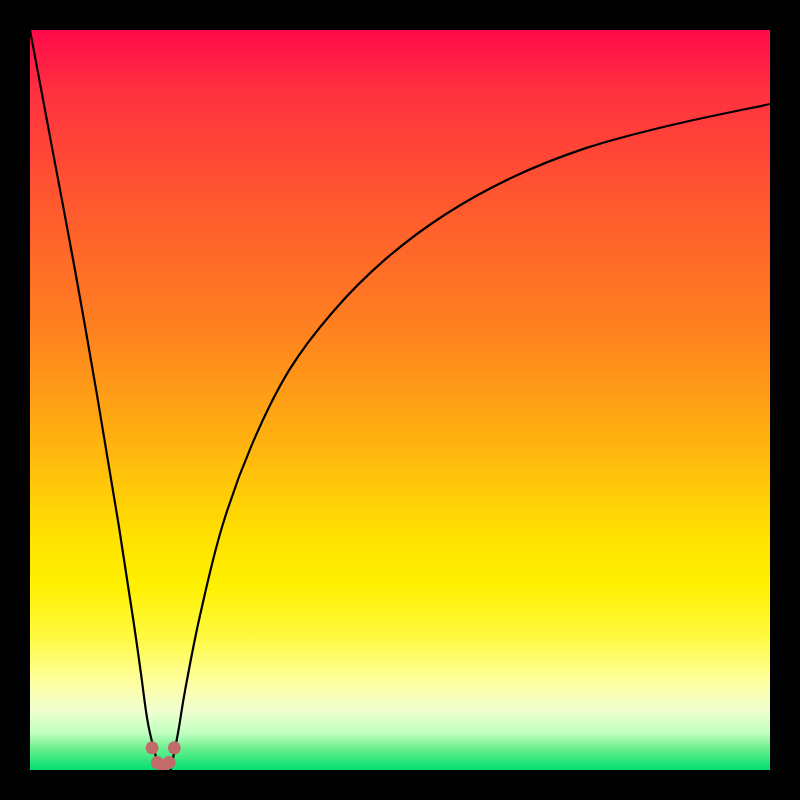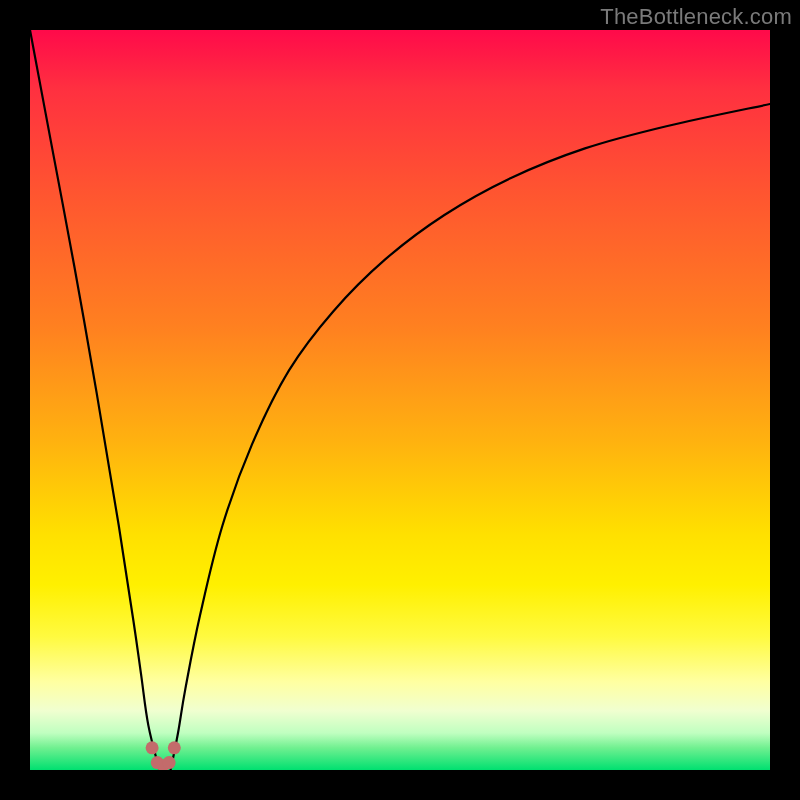--- a/index.html
+++ b/index.html
@@ -73,14 +73,13 @@
       <path fill="none" stroke="#000" stroke-width="2.2" stroke-linecap="round" d="M 140.60 740.00 C 141.93 733.34, 145.34 717.65, 148.00 703.00 C 150.66 688.35, 151.40 679.91, 155.40 658.60 C 159.40 637.29, 163.54 613.90, 170.20 584.60 C 176.86 555.30, 183.08 526.44, 192.40 495.80 C 201.72 465.16, 210.01 442.37, 222.00 414.40 C 233.99 386.43, 244.35 364.38, 259.00 340.40 C 273.65 316.42, 286.08 301.18, 303.40 281.20 C 320.72 261.22, 335.22 246.72, 355.20 229.40 C 375.18 212.08, 391.76 199.65, 414.40 185.00 C 437.04 170.35, 455.69 159.99, 481.00 148.00 C 506.31 136.01, 527.03 127.72, 555.00 118.40 C 582.97 109.08, 603.10 104.19, 636.40 96.20 C 669.70 88.21, 721.35 78.00, 740.00 74.00" id="path-right"></path>
       <g id="markers">
           <circle cx="122.10" cy="717.80" r="6.5" fill="#c36b6b"></circle>
           <circle cx="127.28" cy="732.60" r="6.5" fill="#c36b6b"></circle>
           <circle cx="133.20" cy="735.56" r="6.5" fill="#c36b6b"></circle>
           <circle cx="139.12" cy="732.60" r="6.5" fill="#c36b6b"></circle>
           <circle cx="144.30" cy="717.80" r="6.5" fill="#c36b6b"></circle>
         </g>
     </svg>
   </div>
-  <div class="watermark">TheBottleneck.com</div>
 </div>
 
 </body></html>

